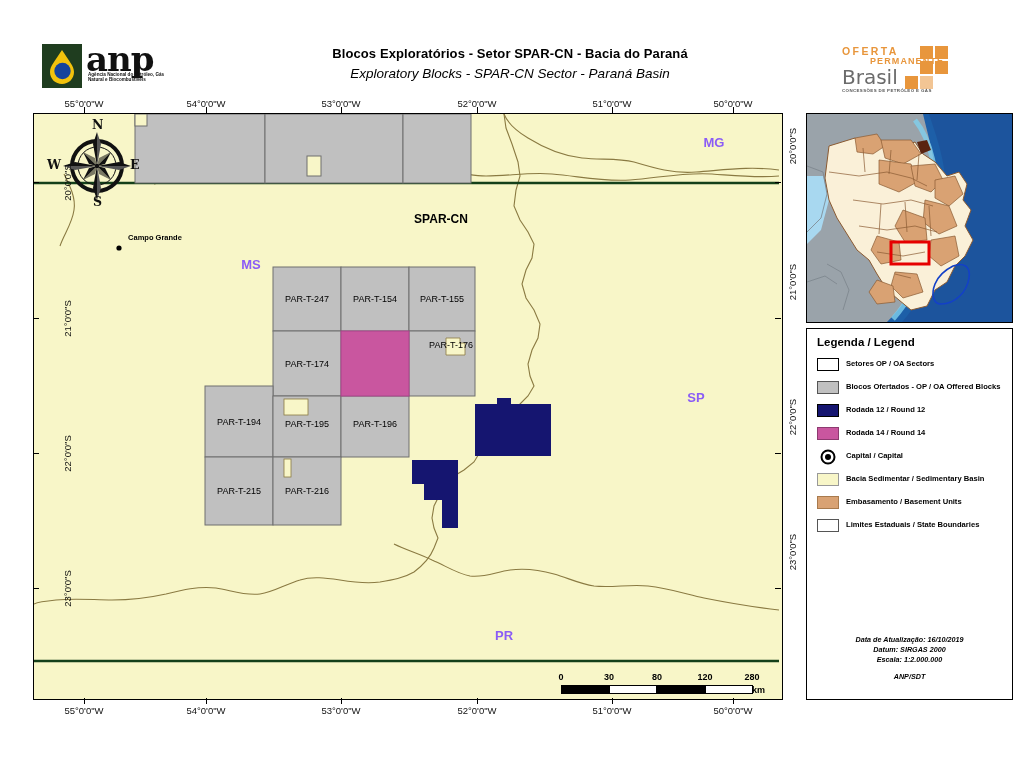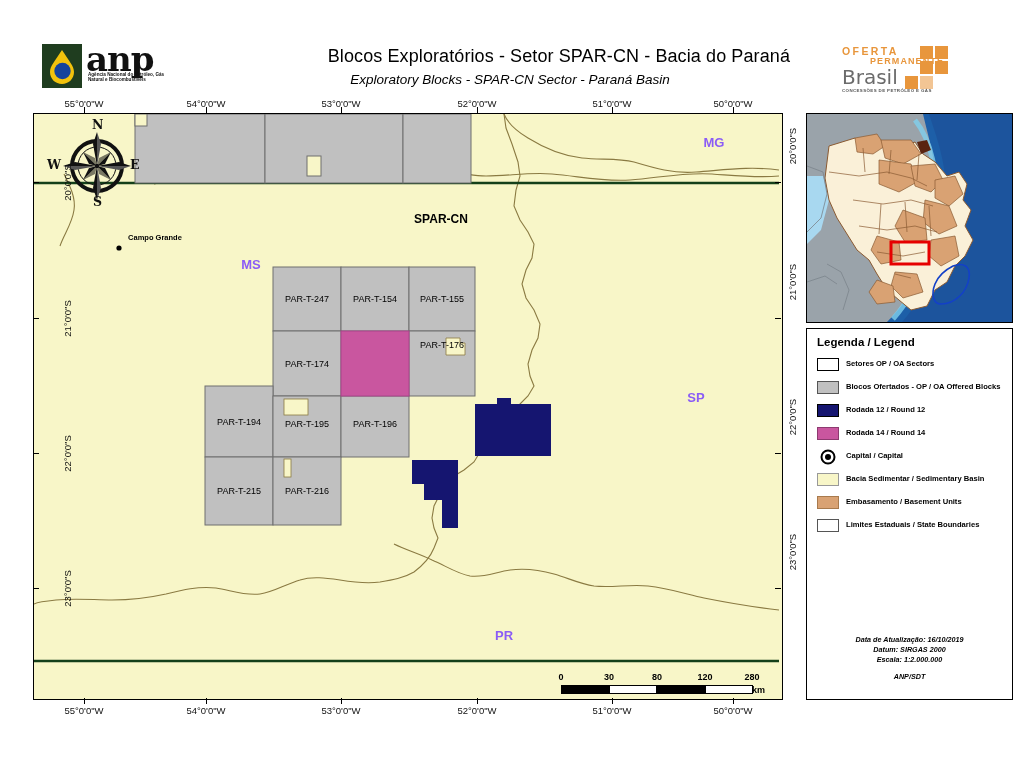--- a/index.html
+++ b/index.html
@@ -28,21 +28,21 @@
     font-family: "DejaVu Serif", serif;
     font-size: 34px; font-weight: 700; letter-spacing: -1px; color: #111;
     line-height: 34px;
   }
   #anp-sub {
     position: absolute; left: 46px; top: 28px; width: 90px;
     font-size: 4.6px; line-height: 5.4px; font-weight: 700; color: #111;
   }
 
   #title-block { position: absolute; left: 230px; top: 38px; width: 560px; text-align: center; }
-  #title-pt { font-size: 18px; font-weight: 400; color: #000; letter-spacing: 0.1px; text-align: right; }
+  #title-pt { font-size: 13px; font-weight: 700; color: #000; letter-spacing: 0.1px; }
   #title-en { font-size: 13.5px; font-style: italic; color: #000; margin-top: 5px; }
 
   #op-logo { position: absolute; left: 842px; top: 36px; width: 150px; height: 52px; }
   #op-oferta { position: absolute; left: 0; top: 1px; font-size: 10.5px; font-weight: 700; letter-spacing: 2.4px; color: #e8963c; text-align: right; }
   #op-perm { position: absolute; left: 0; top: 12px; font-size: 9px; font-weight: 700; letter-spacing: 1.1px; color: #e8963c; padding-left: 28px; }
   #op-brasil { position: absolute; left: 0; top: 21px; font-size: 20px; color: #6b6b6b; font-family: "DejaVu Sans", sans-serif; }
   #op-sub { position: absolute; left: 0; top: 44px; font-size: 4.4px; letter-spacing: 0.4px; color: #555; font-weight: 700; }
   .op-sq { position: absolute; background: #e8963c; }
 
   
@@ -225,21 +225,21 @@
 
     <g>
       <circle cx="85" cy="134" r="2.6" fill="#000"></circle>
     </g>
   </svg>
 
   <div class="blk-label" style="left:273px; top:185px;">PAR-T-247</div>
   <div class="blk-label" style="left:341px; top:185px;">PAR-T-154</div>
   <div class="blk-label" style="left:408px; top:185px;">PAR-T-155</div>
   <div class="blk-label" style="left:273px; top:250px;">PAR-T-174</div>
-  <div class="blk-label" style="left:408px; top:231px;">PAR-T-176</div>
+  <div class="blk-label" style="left:417px; top:231px;">PAR-T-176</div>
   <div class="blk-label" style="left:205px; top:308px;">PAR-T-194</div>
   <div class="blk-label" style="left:273px; top:310px;">PAR-T-195</div>
   <div class="blk-label" style="left:341px; top:310px;">PAR-T-196</div>
   <div class="blk-label" style="left:205px; top:377px;">PAR-T-215</div>
   <div class="blk-label" style="left:273px; top:377px;">PAR-T-216</div>
 
   <div class="state-label" style="left:680px; top:28px;">MG</div>
   <div class="state-label" style="left:217px; top:150px;">MS</div>
   <div class="state-label" style="left:662px; top:283px;">SP</div>
   <div class="state-label" style="left:470px; top:521px;">PR</div>

